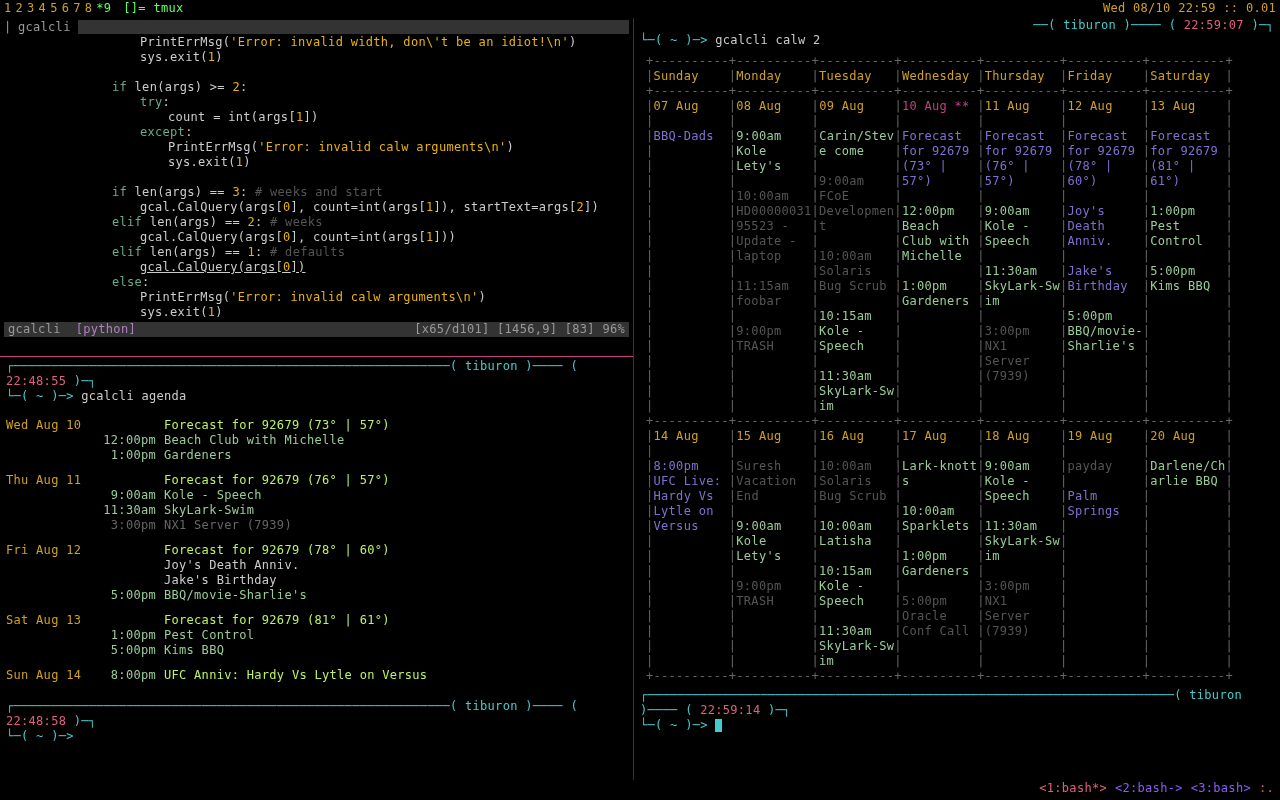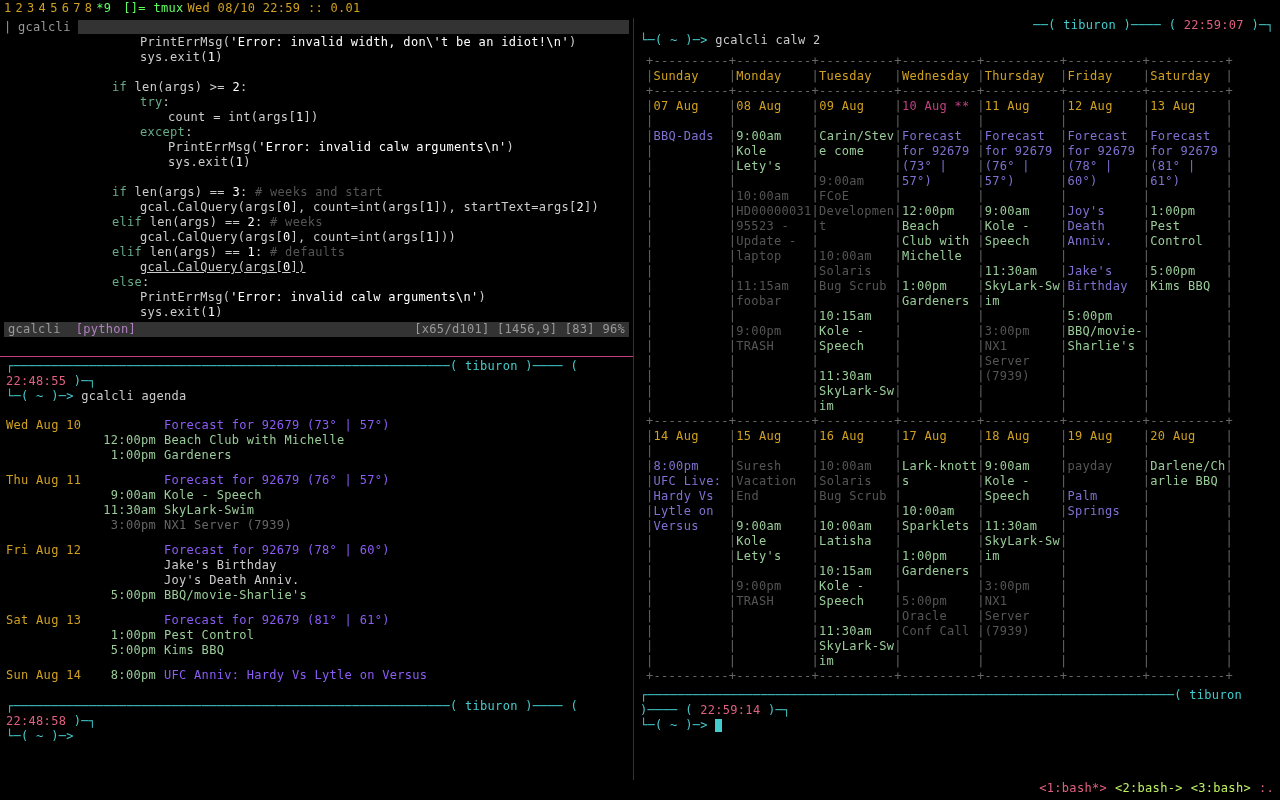--- a/index.html
+++ b/index.html
@@ -1,47 +1,47 @@
 <!DOCTYPE html>
 <html><head>
 <meta charset="utf-8">
 <style>
 * { margin:0; padding:0; box-sizing:border-box; }
 body { background:#000; font-family:'Consolas','Monaco',monospace; font-size:12px; line-height:15px; width:1280px; height:800px; overflow:hidden; letter-spacing:0.3px; }
-.topbar { height:18px; padding:1px 4px; display:flex; border-bottom:1px solid #000; }
+.topbar { height:18px; padding:1px 4px; display:flex; justify-content:space-between; border-bottom:1px solid #000; }
 .topbar-left span { margin-right:4px; }
 .tn { color:#d0a020; }
 .tn.cur { color:#60ff60; }
 .topbar-right { color:#d0a020; }
 .main { display:flex; height:762px; }
 .left { width:634px; border-right:1px solid #333; }
 .right { width:646px; }
 .pane-code { height:338px; padding:2px 4px; position:relative; }
-.kw { color:#6a8; } .str { color:#ffffff;margin-top:40px; } .cmt { color:#555; }
+.kw { color:#6a8; } .str { color:#eab308;margin-top:40px; } .cmt { color:#555; }
 .statusline { background:#333; color:#999; padding:0 4px; display:flex; justify-content:space-between; margin-top:2px; }
 .statusline .lang { color:#b080c0; }
 .sep-pink { border-top:1px solid #c04080; }
 .pane-shell { padding:2px 6px; }
 .cmd { color:#ccc; }
 .ag-date { color:#d0a020; display:inline-block; width:90px; vertical-align:top;}
 .ag-time { color:#9c9; display:inline-block; width:60px; text-align:right; margin-right:8px; }
 .ag-dim { color:#666; }
-.ag-purple { color:#8b5cf6; }
+.ag-purple { color:#bef264; }
 .ag-yellow { color:#9c9; }
 .ag-white { color:#ccc; }
 .cal-row { color:#666; padding-left:6px; white-space:pre; }
 .cal-hdr { color:#d0a020; }
 .cal-date { color:#d0a020; }
 .cal-today { color:#c04080; }
 .cal-evt { color:#8070d0; }
 .cal-evt2 { color:#9c9; }
 .cal-dim { color:#555; }
 .bottombar { height:18px; padding:1px 6px; display:flex; justify-content:space-between; }
 .bb-left { color:#e06080;margin-top:28px; }
-.bb-right span { margin-left:8px; color:#bef264; }
+.bb-right span { margin-left:8px; color:#8b5cf6; }
 .bb-right .active { color:#e06080; }
 .cursor { background:#4cc; display:inline-block; width:7px; height:13px; vertical-align:middle; }
 .dash-line { color:#4cc; }
 </style>
 </head>
 <body>
 
 <div class="topbar">
   <div class="topbar-left" id="tabs"><span class="tn">1</span><span class="tn">2</span><span class="tn">3</span><span class="tn">4</span><span class="tn">5</span><span class="tn">6</span><span class="tn">7</span><span class="tn">8</span><span class="tn cur">*9</span><span style="color: rgb(96, 255, 96); margin-left: 8px;">[]= tmux</span></div>
   <div class="topbar-right">Wed 08/10 22:59 :: 0.01</div>
@@ -90,22 +90,22 @@
           <div><span class="ag-date">Wed Aug 10</span><span class="ag-time "></span><span class="ag-purple">Forecast for 92679 (73° | 57°)</span></div>
           <div><span class="ag-date"></span><span class="ag-time ">12:00pm</span><span class="ag-yellow">Beach Club with Michelle</span></div>
           <div><span class="ag-date"></span><span class="ag-time ">1:00pm</span><span class="ag-yellow">Gardeners</span></div>
           <div style="height: 10px;"></div>
           <div><span class="ag-date">Thu Aug 11</span><span class="ag-time "></span><span class="ag-purple">Forecast for 92679 (76° | 57°)</span></div>
           <div><span class="ag-date"></span><span class="ag-time ">9:00am</span><span class="ag-yellow">Kole - Speech</span></div>
           <div><span class="ag-date"></span><span class="ag-time ">11:30am</span><span class="ag-yellow">SkyLark-Swim</span></div>
           <div><span class="ag-date"></span><span class="ag-time ag-dim">3:00pm</span><span class="ag-dim">NX1 Server (7939)</span></div>
           <div style="height: 10px;"></div>
           <div><span class="ag-date">Fri Aug 12</span><span class="ag-time "></span><span class="ag-purple">Forecast for 92679 (78° | 60°)</span></div>
+          <div><span class="ag-date"></span><span class="ag-time "></span><span class="ag-white">Joy's Death Anniv.</span></div>
           <div><span class="ag-date"></span><span class="ag-time "></span><span class="ag-white">Jake's Birthday</span></div>
-          <div><span class="ag-date"></span><span class="ag-time "></span><span class="ag-white">Joy's Death Anniv.</span></div>
           <div><span class="ag-date"></span><span class="ag-time ">5:00pm</span><span class="ag-yellow">BBQ/movie-Sharlie's</span></div>
           <div style="height: 10px;"></div>
           <div><span class="ag-date">Sat Aug 13</span><span class="ag-time "></span><span class="ag-purple">Forecast for 92679 (81° | 61°)</span></div>
           <div><span class="ag-date"></span><span class="ag-time ">1:00pm</span><span class="ag-yellow">Pest Control</span></div>
           <div><span class="ag-date"></span><span class="ag-time ">5:00pm</span><span class="ag-yellow">Kims BBQ</span></div>
           <div style="height: 10px;"></div>
           <div><span class="ag-date">Sun Aug 14</span><span class="ag-time ">8:00pm</span><span class="ag-purple">UFC Anniv: Hardy Vs Lytle on Versus</span></div>
           <div style="height: 10px;"></div>
         </div>
       <div style="margin-top:6px;"><span class="dash-line">┌──────────────────────────────────────────────────────────( </span><span style="color:#4cc">tiburon</span><span class="dash-line"> )──── ( </span><span style="color:#e06080">22:48:58</span><span class="dash-line"> )─┐</span></div>

